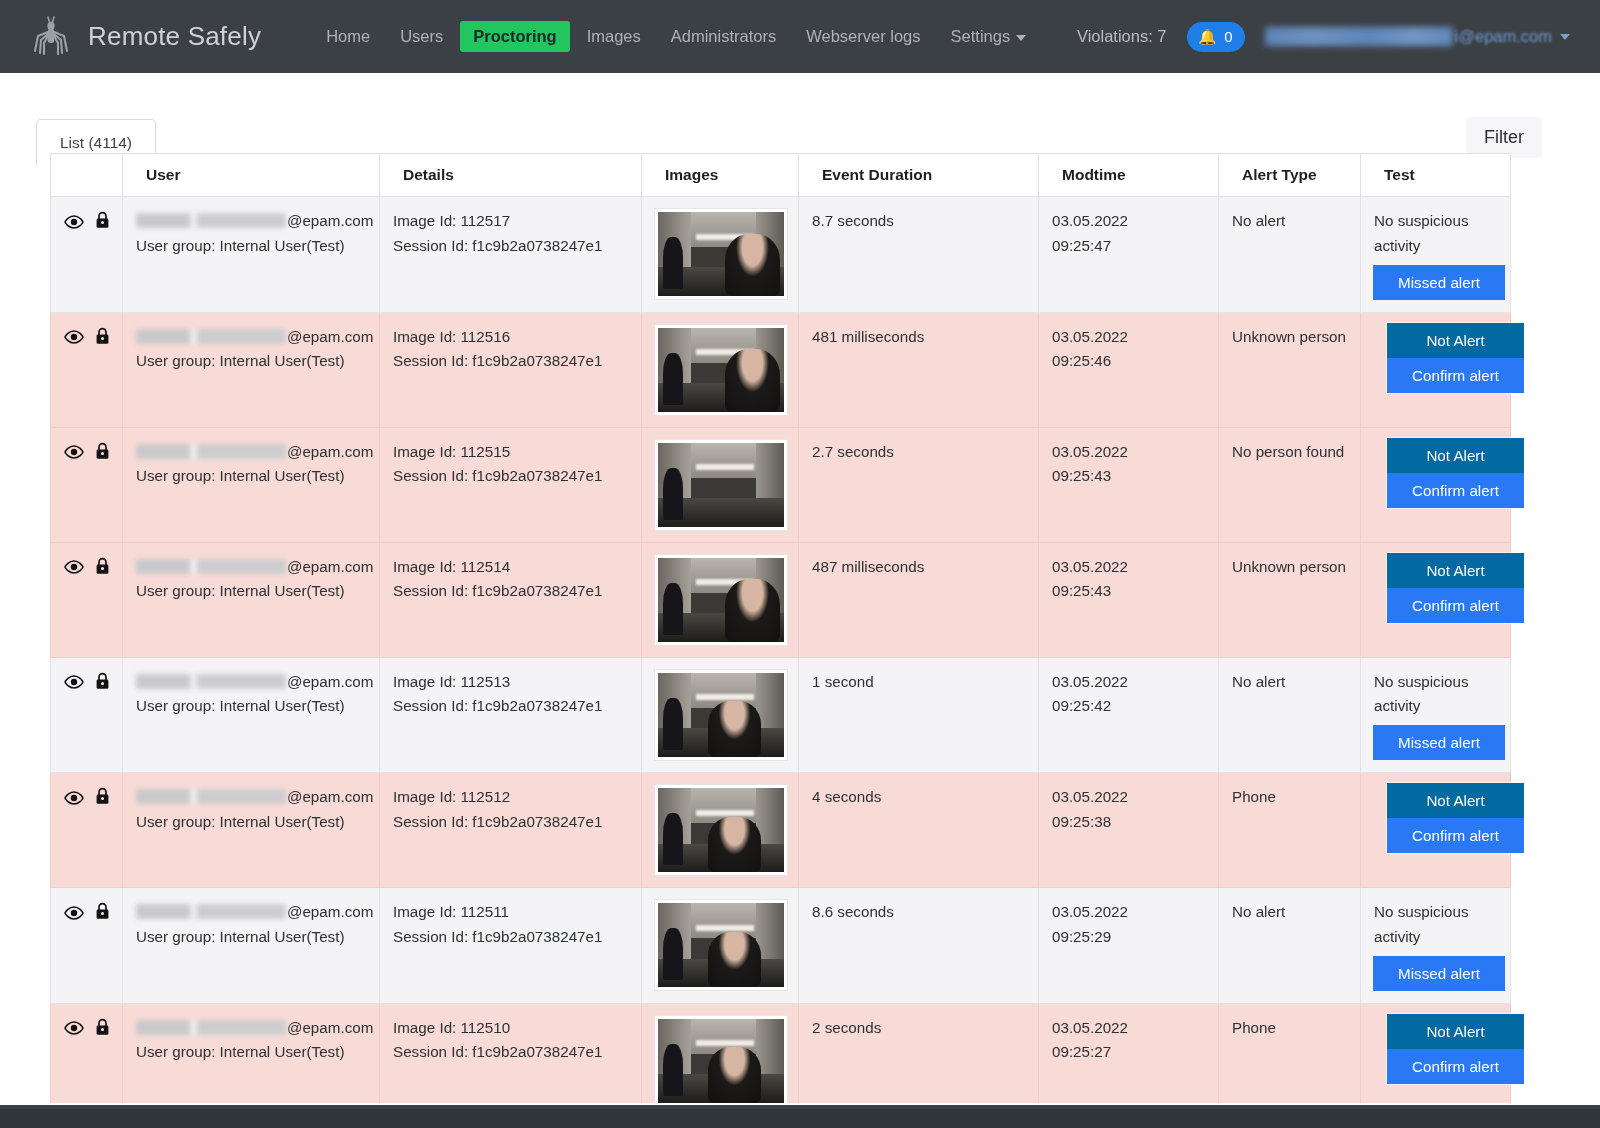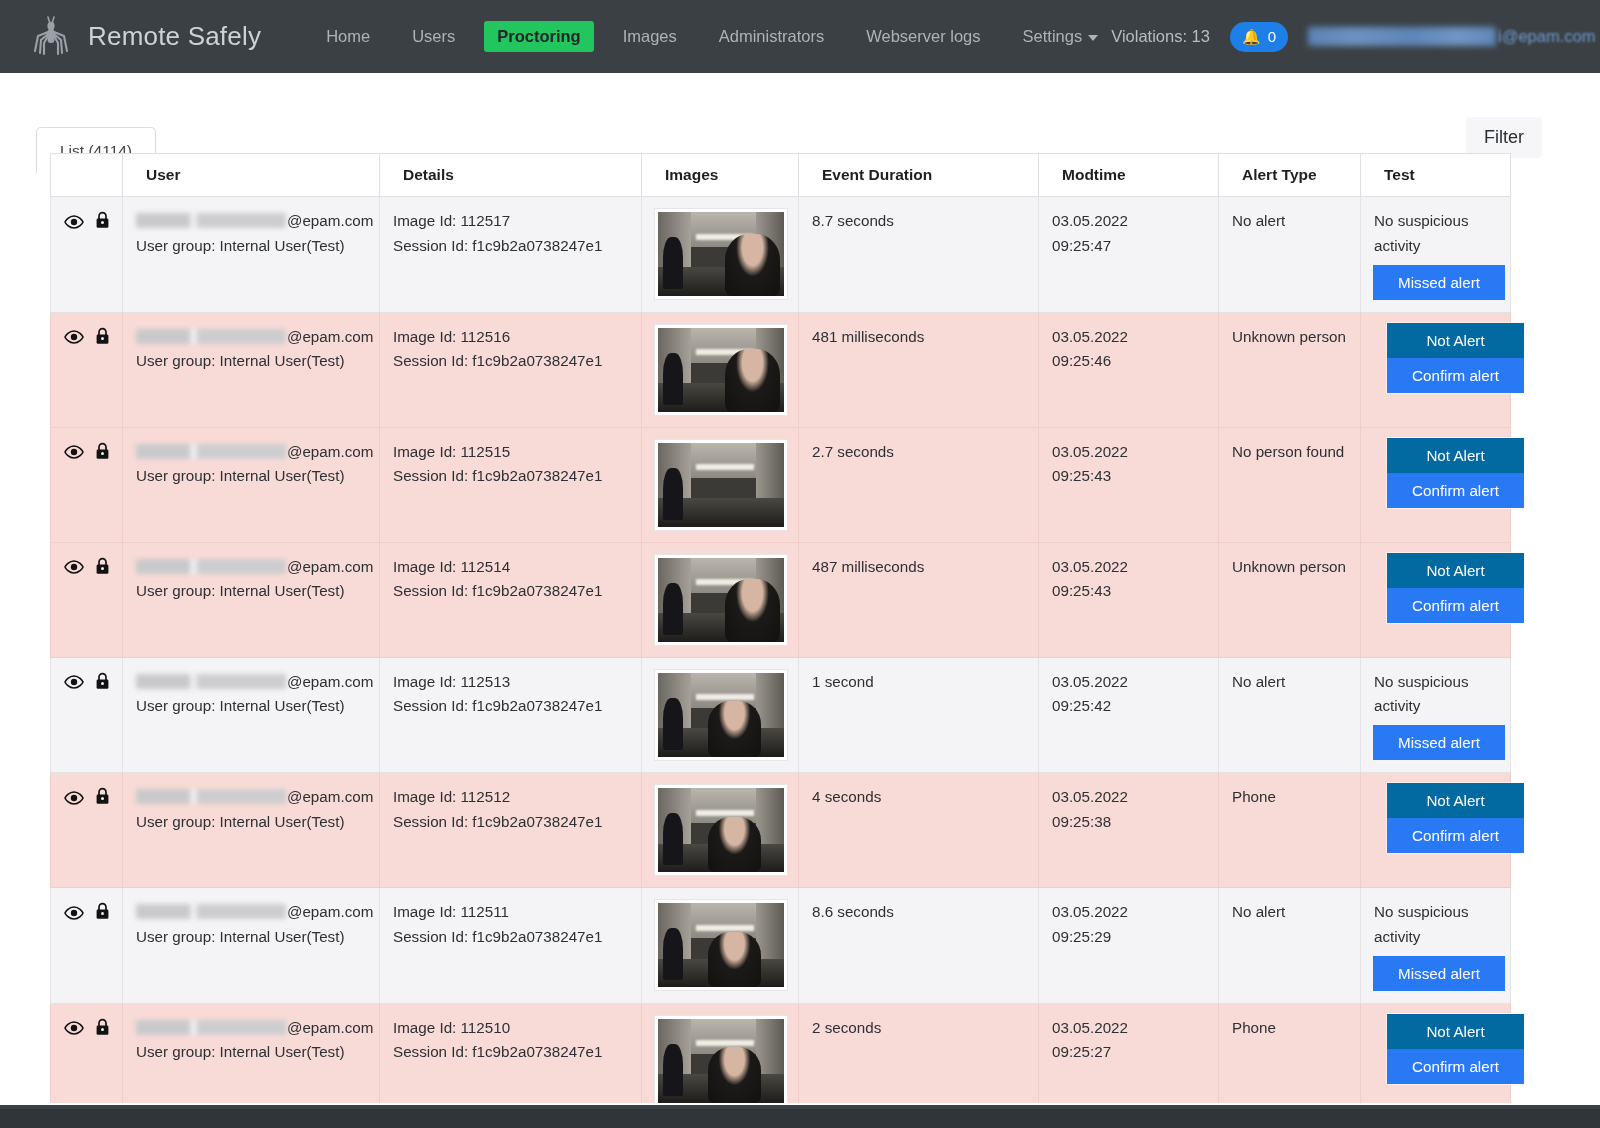--- a/index.html
+++ b/index.html
@@ -18,21 +18,21 @@
     background:#3b4045;
     display:flex; align-items:center;
     padding:0 24px 0 28px;
     position:relative;
   }
   .brand{ display:flex; align-items:center; gap:14px; margin-right:52px; }
   .brand-logo{ width:46px; height:44px; position:relative; flex:none; }
   .brand-title{
     color:#cfd2d5; font-size:26px; letter-spacing:.2px; white-space:nowrap;
   }
-  .nav-links{ display:flex; align-items:center; gap:16px; }
+  .nav-links{ display:flex; align-items:center; gap:4px; }
   .nav-link{
     color:#aeb2b7; font-size:16.5px; padding:6px 13px; white-space:nowrap;
     border-radius:3px; cursor:pointer;
   }
   .nav-link.active{ background:#22c55e; color:#23272b; font-weight:700; }
   .nav-caret{
     display:inline-block; width:0;height:0;margin-left:6px;vertical-align:middle;
     border-left:5px solid transparent;border-right:5px solid transparent;
     border-top:6px solid #aeb2b7;
   }
@@ -54,21 +54,21 @@
   .user-caret{
     display:inline-block;width:0;height:0;margin-left:8px;
     border-left:5px solid transparent;border-right:5px solid transparent;
     border-top:6px solid #7a9ccb;
   }
 
   
   .page{ padding:0 0 0 0; position:relative; height:1032px; }
   .tabrow{ position:relative; height:80px; }
   .tab{
-    position:absolute; left:36px; top:54px;
+    position:absolute; left:36px; top:46px;
     width:120px; height:47px;
     border:1px solid #dcdcdc; border-bottom:1px solid #ffffff;
     border-radius:5px 5px 0 0; background:#ffffff;
     display:flex; align-items:center; justify-content:center;
     font-size:15.5px; color:#3f4145; cursor:pointer;
   }
   .filter-btn{
     position:absolute; right:58px; top:44px;
     padding:9px 17px; font-size:18px; color:#2b2f33;
     background:#f6f6f8; border:1px solid transparent; border-radius:4px;
@@ -185,21 +185,21 @@
     <span class="nav-link">Home</span>
     <span class="nav-link">Users</span>
     <span class="nav-link active">Proctoring</span>
     <span class="nav-link">Images</span>
     <span class="nav-link">Administrators</span>
     <span class="nav-link">Webserver logs</span>
     <span class="nav-link"><span>Settings</span><i class="nav-caret"></i></span>
   </div>
 
   <div class="nav-right">
-    <span class="violations">Violations: 13</span>
+    <span class="violations">Violations: 7</span>
     <span class="bell-badge">
       <span class="bell-glyph">🔔</span>
       <span>0</span>
     </span>
     <span class="user-menu">
       <span class="user-blur"></span>
       <span class="user-domain">i@epam.com</span>
       <i class="user-caret"></i>
     </span>
   </div>

